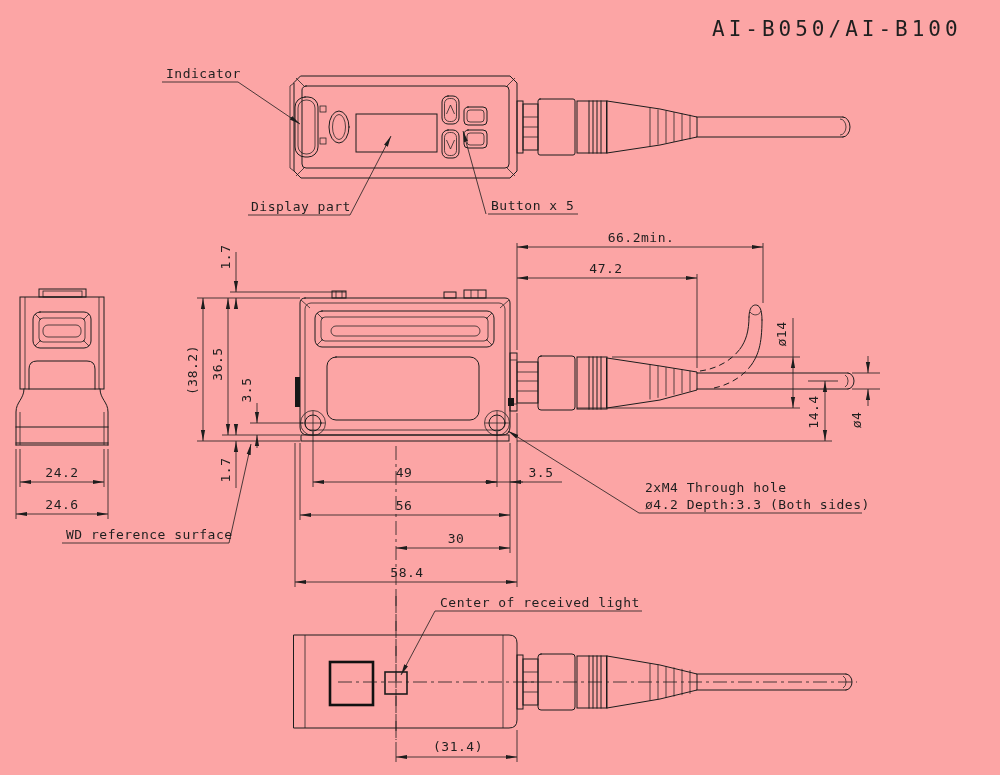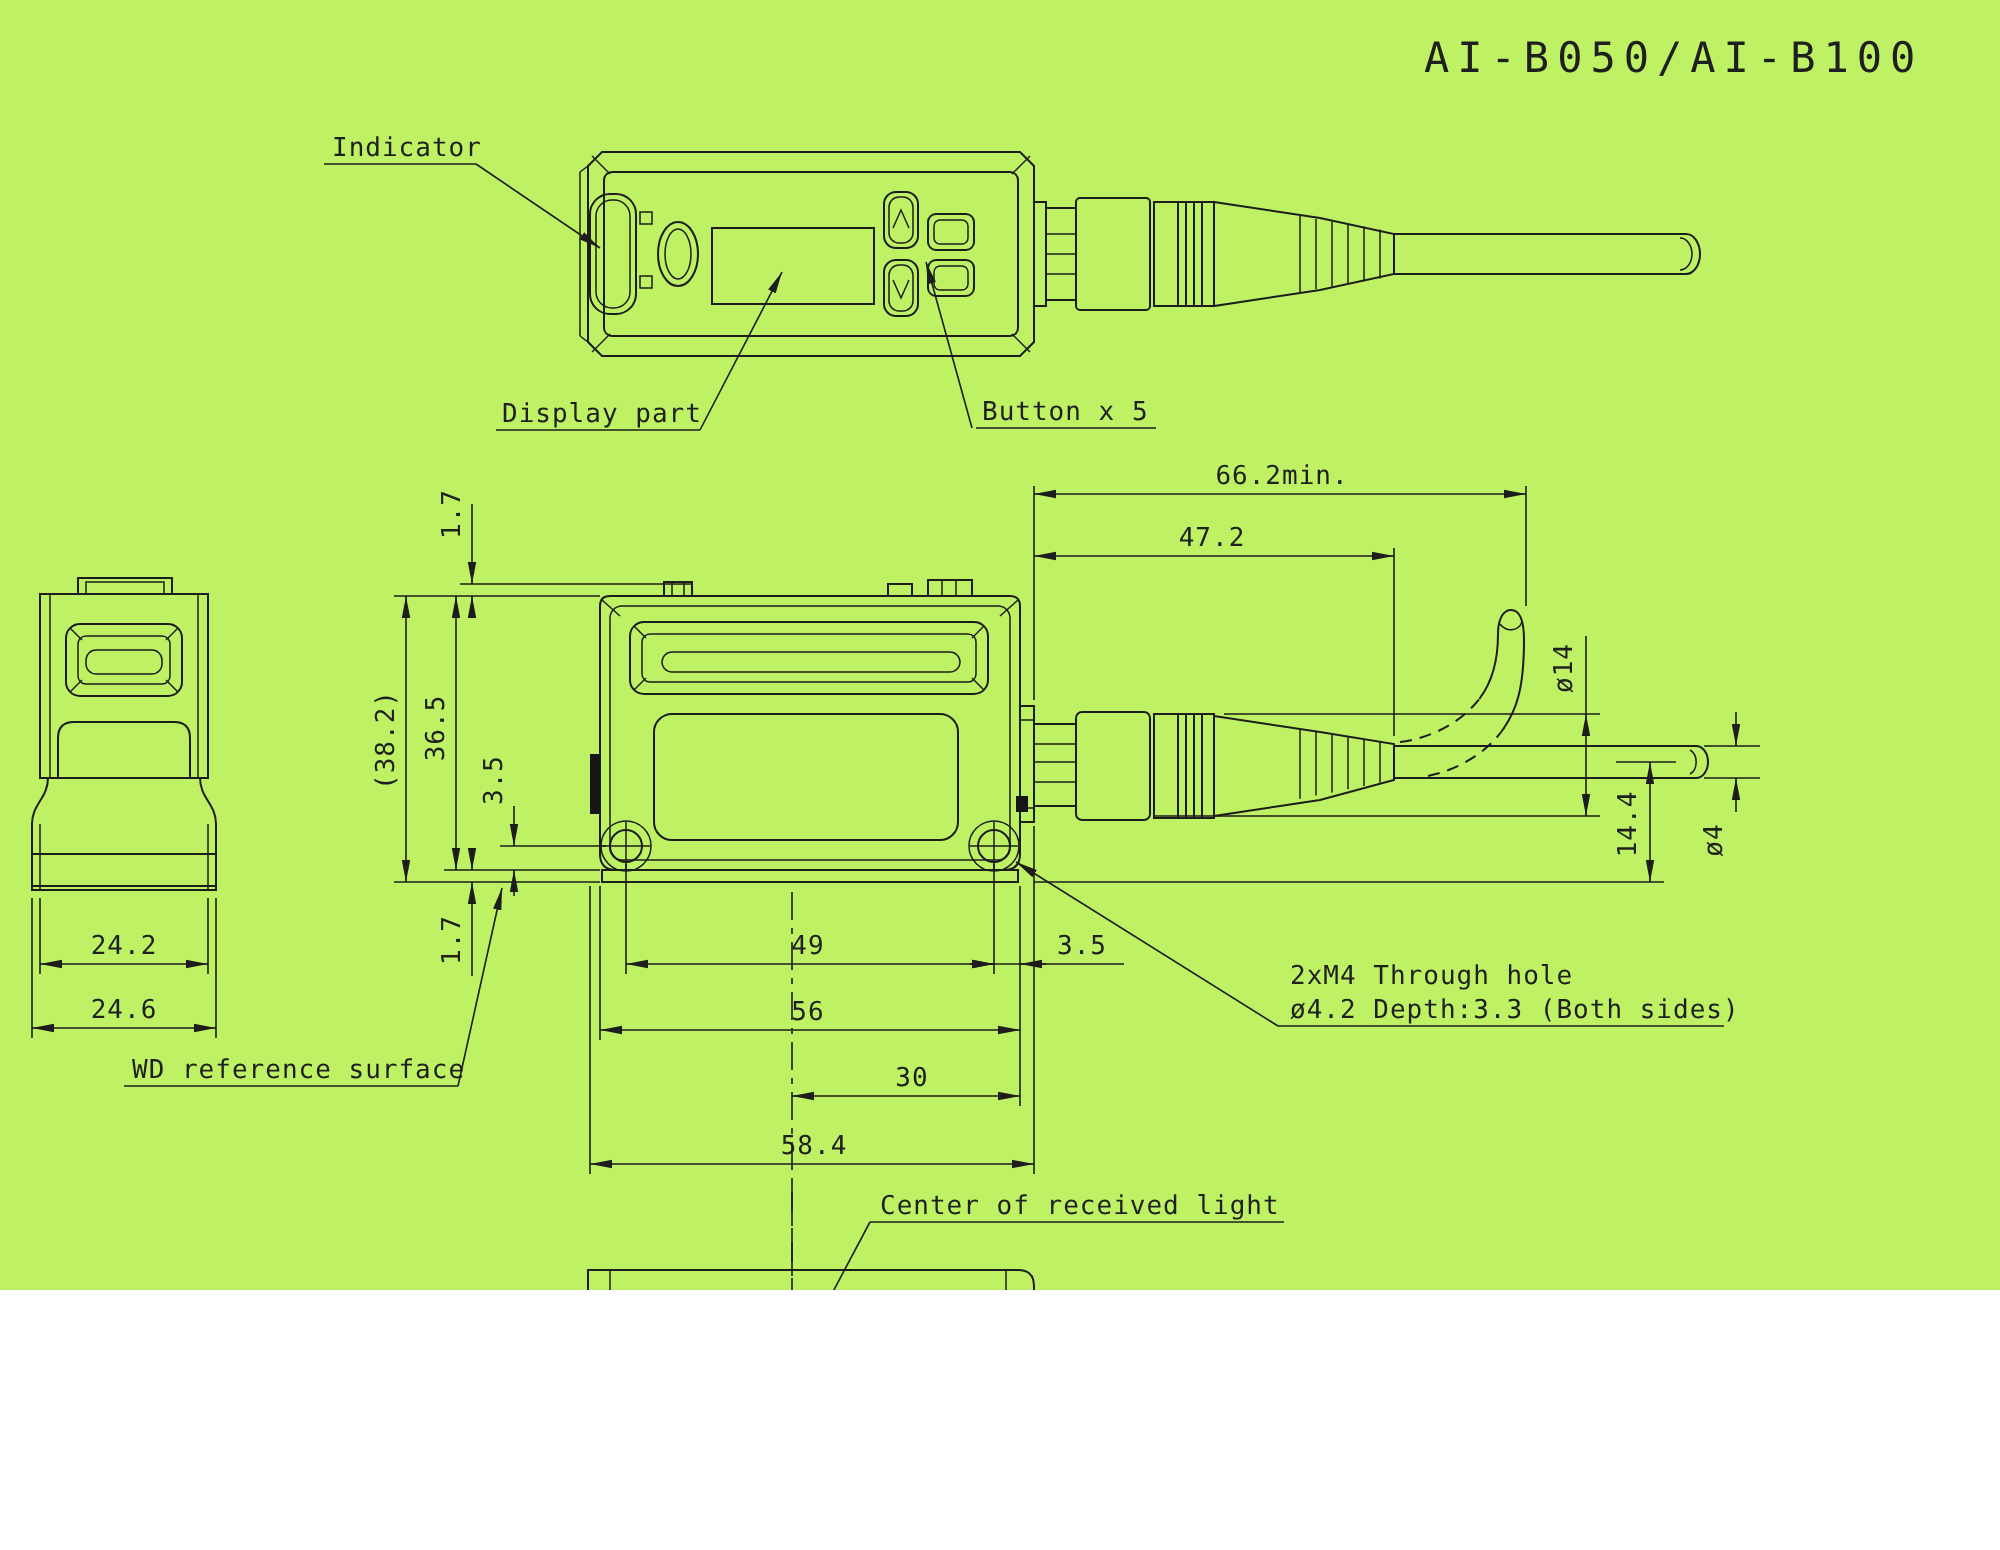--- a/index.html
+++ b/index.html
@@ -1,16 +1,16 @@
 <!DOCTYPE html>
 <html><head>
 <meta charset="utf-8">
 <style>
   html,body{margin:0;padding:0;background:#ffffff;}
-  .page{position:relative;width:1000px;height:645px;background:#bef264;overflow:hidden;}
+  .page{position:relative;width:1000px;height:775px;background:#fca5a5;overflow:hidden;}
   svg{display:block;}
   .ln{stroke:#1d1d1d;stroke-width:1;fill:none;stroke-linecap:square;stroke-linejoin:miter;}
   .thin{stroke:#1d1d1d;stroke-width:0.75;fill:none;}
   .thk{stroke:#111;stroke-width:2.6;fill:none;}
   .med{stroke:#1d1d1d;stroke-width:1.6;fill:none;}
   .dim{stroke:#1d1d1d;stroke-width:0.8;fill:none;}
   .cl{stroke:#1d1d1d;stroke-width:0.8;fill:none;stroke-dasharray:14 4 3 4;}
   .dsh{stroke:#1d1d1d;stroke-width:1;fill:none;stroke-dasharray:6 4;}
   .blk{fill:#161616;stroke:none;}
   text{fill:#1f1f1f;font-family:"DejaVu Sans Mono","Liberation Mono",monospace;font-size:13px;letter-spacing:0.5px;}

